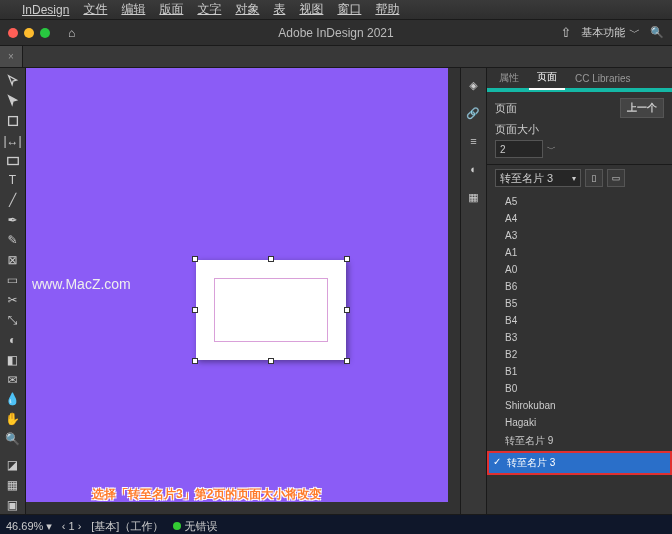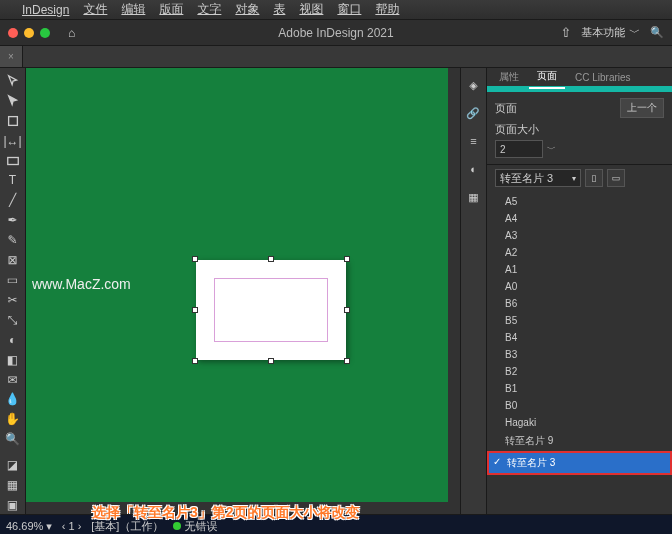--- a/index.html
+++ b/index.html
@@ -17,52 +17,52 @@
 .share-icon{margin-left:auto;margin-right:10px;font-size:13px;}
 .workspace-dd{display:flex;align-items:flex-start;gap:4px;font-size:11px;}
 .home-icon{margin-left:6px;font-size:12px;}
 .doc-tabbar{height:22px;background:#383838;display:flex;align-items:center;border-bottom:1px solid #1a1a1a;}
 .doc-tab{padding:0 8px;height:100%;display:flex;align-items:center;gap:6px;background:#4a4a4a;border-right:1px solid #1a1a1a;font-size:10px;}
 .tab-x{font-size:10px;color:#999;}
 .main-area{display:flex;height:446px;}
 .left-toolbar{width:26px;background:#383838;border-right:1px solid #1a1a1a;display:flex;flex-direction:column;align-items:center;padding-top:4px;gap:2px;}
 .tool{width:22px;height:20px;display:flex;align-items:center;justify-content:center;font-size:12px;color:#ccc;cursor:pointer;}
 .tool svg{width:14px;height:14px;stroke:#ccc;fill:none;stroke-width:1.5;}
-.canvas-area{flex:1;background:#15803d;position:relative;overflow:hidden;}
+.canvas-area{flex:1;background:#8b5cf6;position:relative;overflow:hidden;}
 .watermark{position:absolute;left:6px;top:208px;font-size:14px;color:#eee;}
 .page-obj{position:absolute;left:170px;top:192px;width:150px;height:100px;background:#fff;box-shadow:2px 2px 6px rgba(0,0,0,0.4);}
 .page-margin{position:absolute;left:18px;top:18px;right:18px;bottom:18px;border:1px solid #d9a0d9;}
 .sel-handle{position:absolute;width:6px;height:6px;background:#fff;border:1px solid #333;}
 .h-tl{left:-4px;top:-4px;}.h-tm{left:50%;margin-left:-3px;top:-4px;}.h-tr{right:-4px;top:-4px;}
 .h-ml{left:-4px;top:50%;margin-top:-3px;}.h-mr{right:-4px;top:50%;margin-top:-3px;}
 .h-bl{left:-4px;bottom:-4px;}.h-bm{left:50%;margin-left:-3px;bottom:-4px;}.h-br{right:-4px;bottom:-4px;}
 .mid-panel{width:26px;background:#383838;border-left:1px solid #1a1a1a;display:flex;flex-direction:column;align-items:center;padding-top:8px;gap:10px;}
 .mid-icon{width:18px;height:18px;display:flex;align-items:center;justify-content:center;}
 .right-panel{width:186px;background:#323232;border-left:1px solid #1a1a1a;display:flex;flex-direction:column;}
-.panel-tabs{height:24px;display:flex;align-items:center;border-bottom:6px solid #14b8a6;padding:0 4px;gap:2px;}
+.panel-tabs{height:24px;display:flex;align-items:center;border-bottom:4px solid #14b8a6;padding:0 4px;gap:2px;}
 .panel-tab{padding:4px 8px;font-size:10px;color:#999;}
 .panel-tab.active{color:#fff;border-bottom:2px solid #fff;}
 .panel-section{padding:6px 8px;border-bottom:1px solid #1a1a1a;}
 .section-row{display:flex;align-items:center;justify-content:space-between;margin-bottom:4px;}
 .section-label{font-size:11px;color:#ccc;}
-.last-btn{font-size:10px;padding:2px 6px;background:#444;border:1px solid #555;}
+.last-btn{font-size:10px;padding:2px 6px;background:#444;border:1px solid #555;font-weight:bold;}
 .size-input{width:48px;height:18px;background:#262626;border:1px solid #555;color:#ccc;font-size:10px;padding:0 4px;}
 .dd-row{display:flex;align-items:center;gap:4px;padding:4px 8px;}
 .dd-select{flex:0 0 86px;height:18px;background:#262626;border:1px solid #555;display:flex;align-items:center;justify-content:space-between;padding:0 4px;font-size:10px;}
 .dd-caret{font-size:8px;}
 .sq-btn{width:18px;height:18px;background:#3a3a3a;border:1px solid #555;display:flex;align-items:center;justify-content:center;font-size:9px;}
 .size-list{flex:1;overflow-y:auto;padding:2px 0;}
 .size-item{padding:3px 18px;font-size:10px;color:#ccc;position:relative;white-space:nowrap;}
 .size-item.selected{background:#2a6fc9;color:#fff;}
 .size-item.check::before{content:"✓";position:absolute;left:4px;}
 .red-box{border:2px solid #e03030;}
 .statusbar{height:23px;background:#0f172a;border-top:1px solid #1a1a1a;display:flex;align-items:center;padding:0 6px;gap:10px;font-size:10px;color:#bbb;}
 .status-seg{display:flex;align-items:center;gap:3px;}
 .green-dot{width:8px;height:8px;border-radius:50%;background:#3c3;}
-.caption{position:absolute;left:92px;bottom:12px;font-size:14px;font-weight:bold;color:#ff7a2a;text-shadow:-1px -1px 0 #fff,1px -1px 0 #fff,-1px 1px 0 #fff,1px 1px 0 #fff;}
+.caption{position:absolute;left:92px;bottom:31px;font-size:12px;font-weight:bold;color:#ff7a2a;text-shadow:-1px -1px 0 #fff,1px -1px 0 #fff,-1px 1px 0 #fff,1px 1px 0 #fff;}
 .scrollbar-v{position:absolute;right:0;top:0;bottom:0;width:12px;background:#323232;}
 .scrollbar-h{position:absolute;left:0;right:12px;bottom:0;height:12px;background:#323232;}
 </style>
 </head>
 <body>
 
 <div class="mac-menubar">
   <span class="apple-logo"></span>
   <span class="menu-item">InDesign</span>
   <span class="menu-item">文件</span>
@@ -187,30 +187,30 @@
         <span>转至名片 3</span>
         <span class="dd-caret">▾</span>
       </div>
       <div class="sq-btn">▯</div>
       <div class="sq-btn">▭</div>
     </div>
     <div class="size-list" id="size-list">
         <div class="size-item">A5</div>
         <div class="size-item">A4</div>
         <div class="size-item">A3</div>
-        <div class="size-item">A2</div>
         <div class="size-item">A1</div>
         <div class="size-item">A0</div>
         <div class="size-item">B6</div>
         <div class="size-item">B5</div>
         <div class="size-item">B4</div>
         <div class="size-item">B3</div>
         <div class="size-item">B2</div>
         <div class="size-item">B1</div>
         <div class="size-item">B0</div>
+        <div class="size-item">Shirokuban</div>
         <div class="size-item">Hagaki</div>
         <div class="size-item">转至名片 9</div>
         <div class="size-item selected check red-box">转至名片 3</div>
       </div>
   </div>
 </div>
 
 <div class="statusbar">
   <div class="status-seg">
       <span>46.69%</span>

